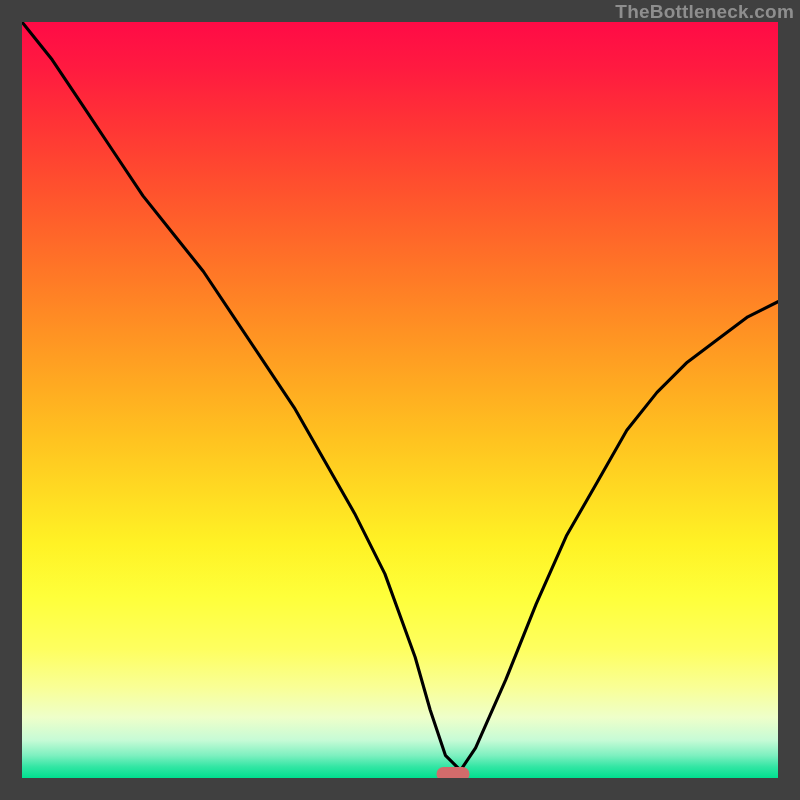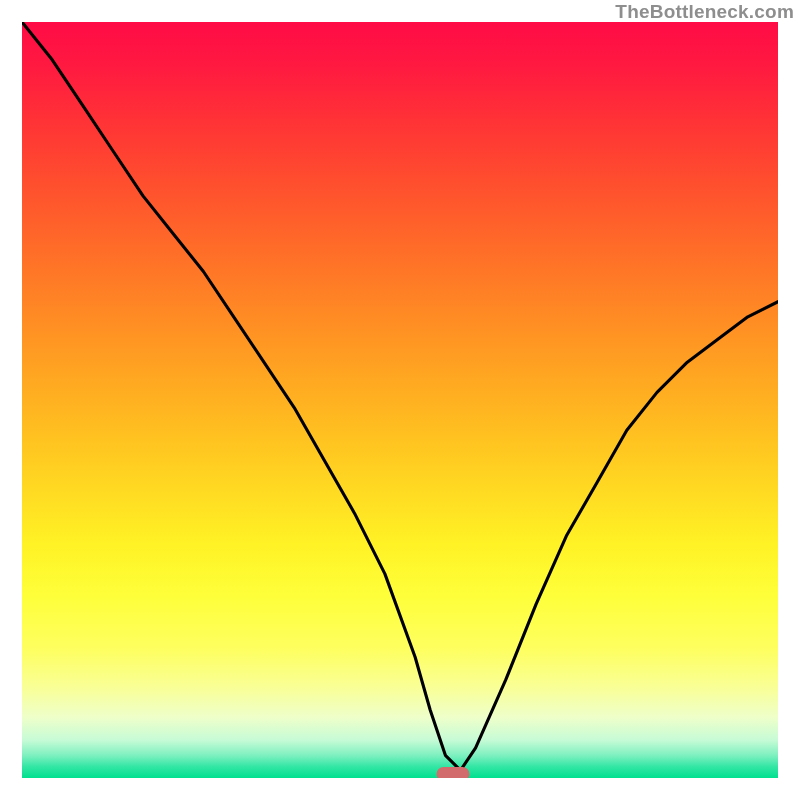--- a/index.html
+++ b/index.html
@@ -9,21 +9,21 @@
     height: 800px;
     background: #000;
     overflow: hidden;
   }
   .frame {
     position: absolute;
     left: 0;
     top: 0;
     width: 800px;
     height: 800px;
-    background: #ffffff;
+    background: #404040;
   }
   .plot {
     position: absolute;
     left: 22px;
     top: 22px;
     width: 756px;
     height: 756px;
     overflow: hidden;
   }
   .gradient {

